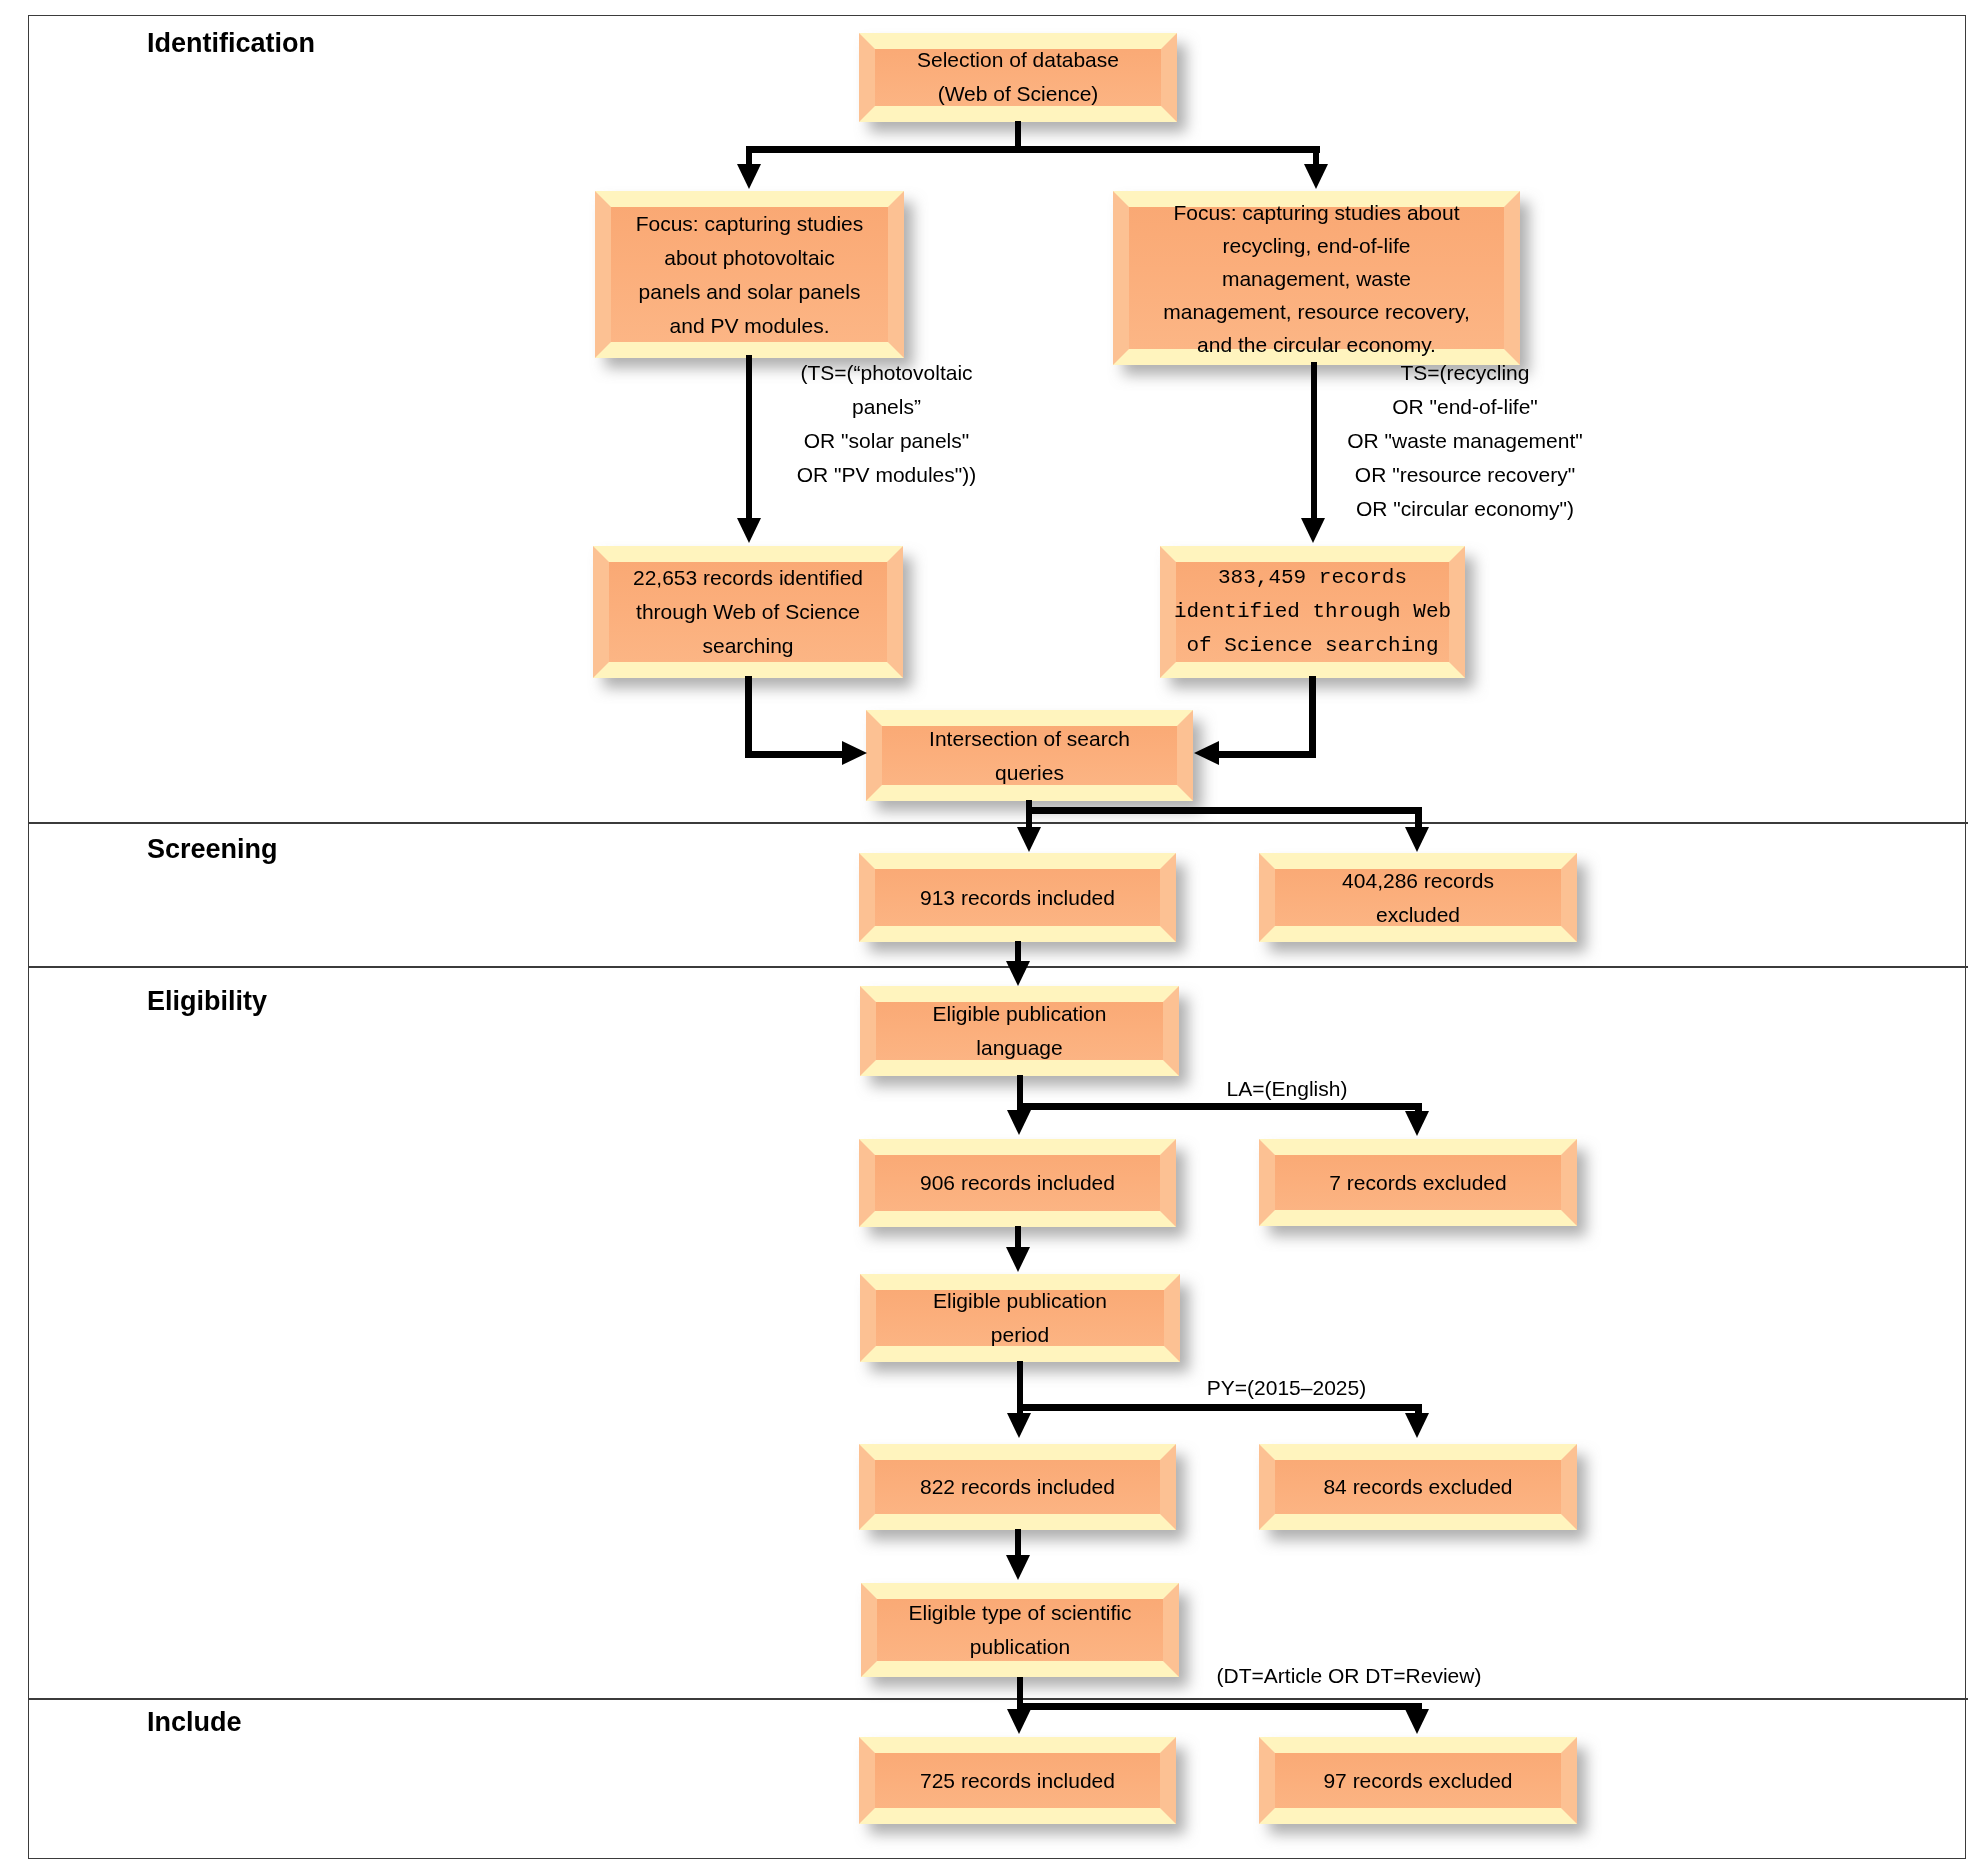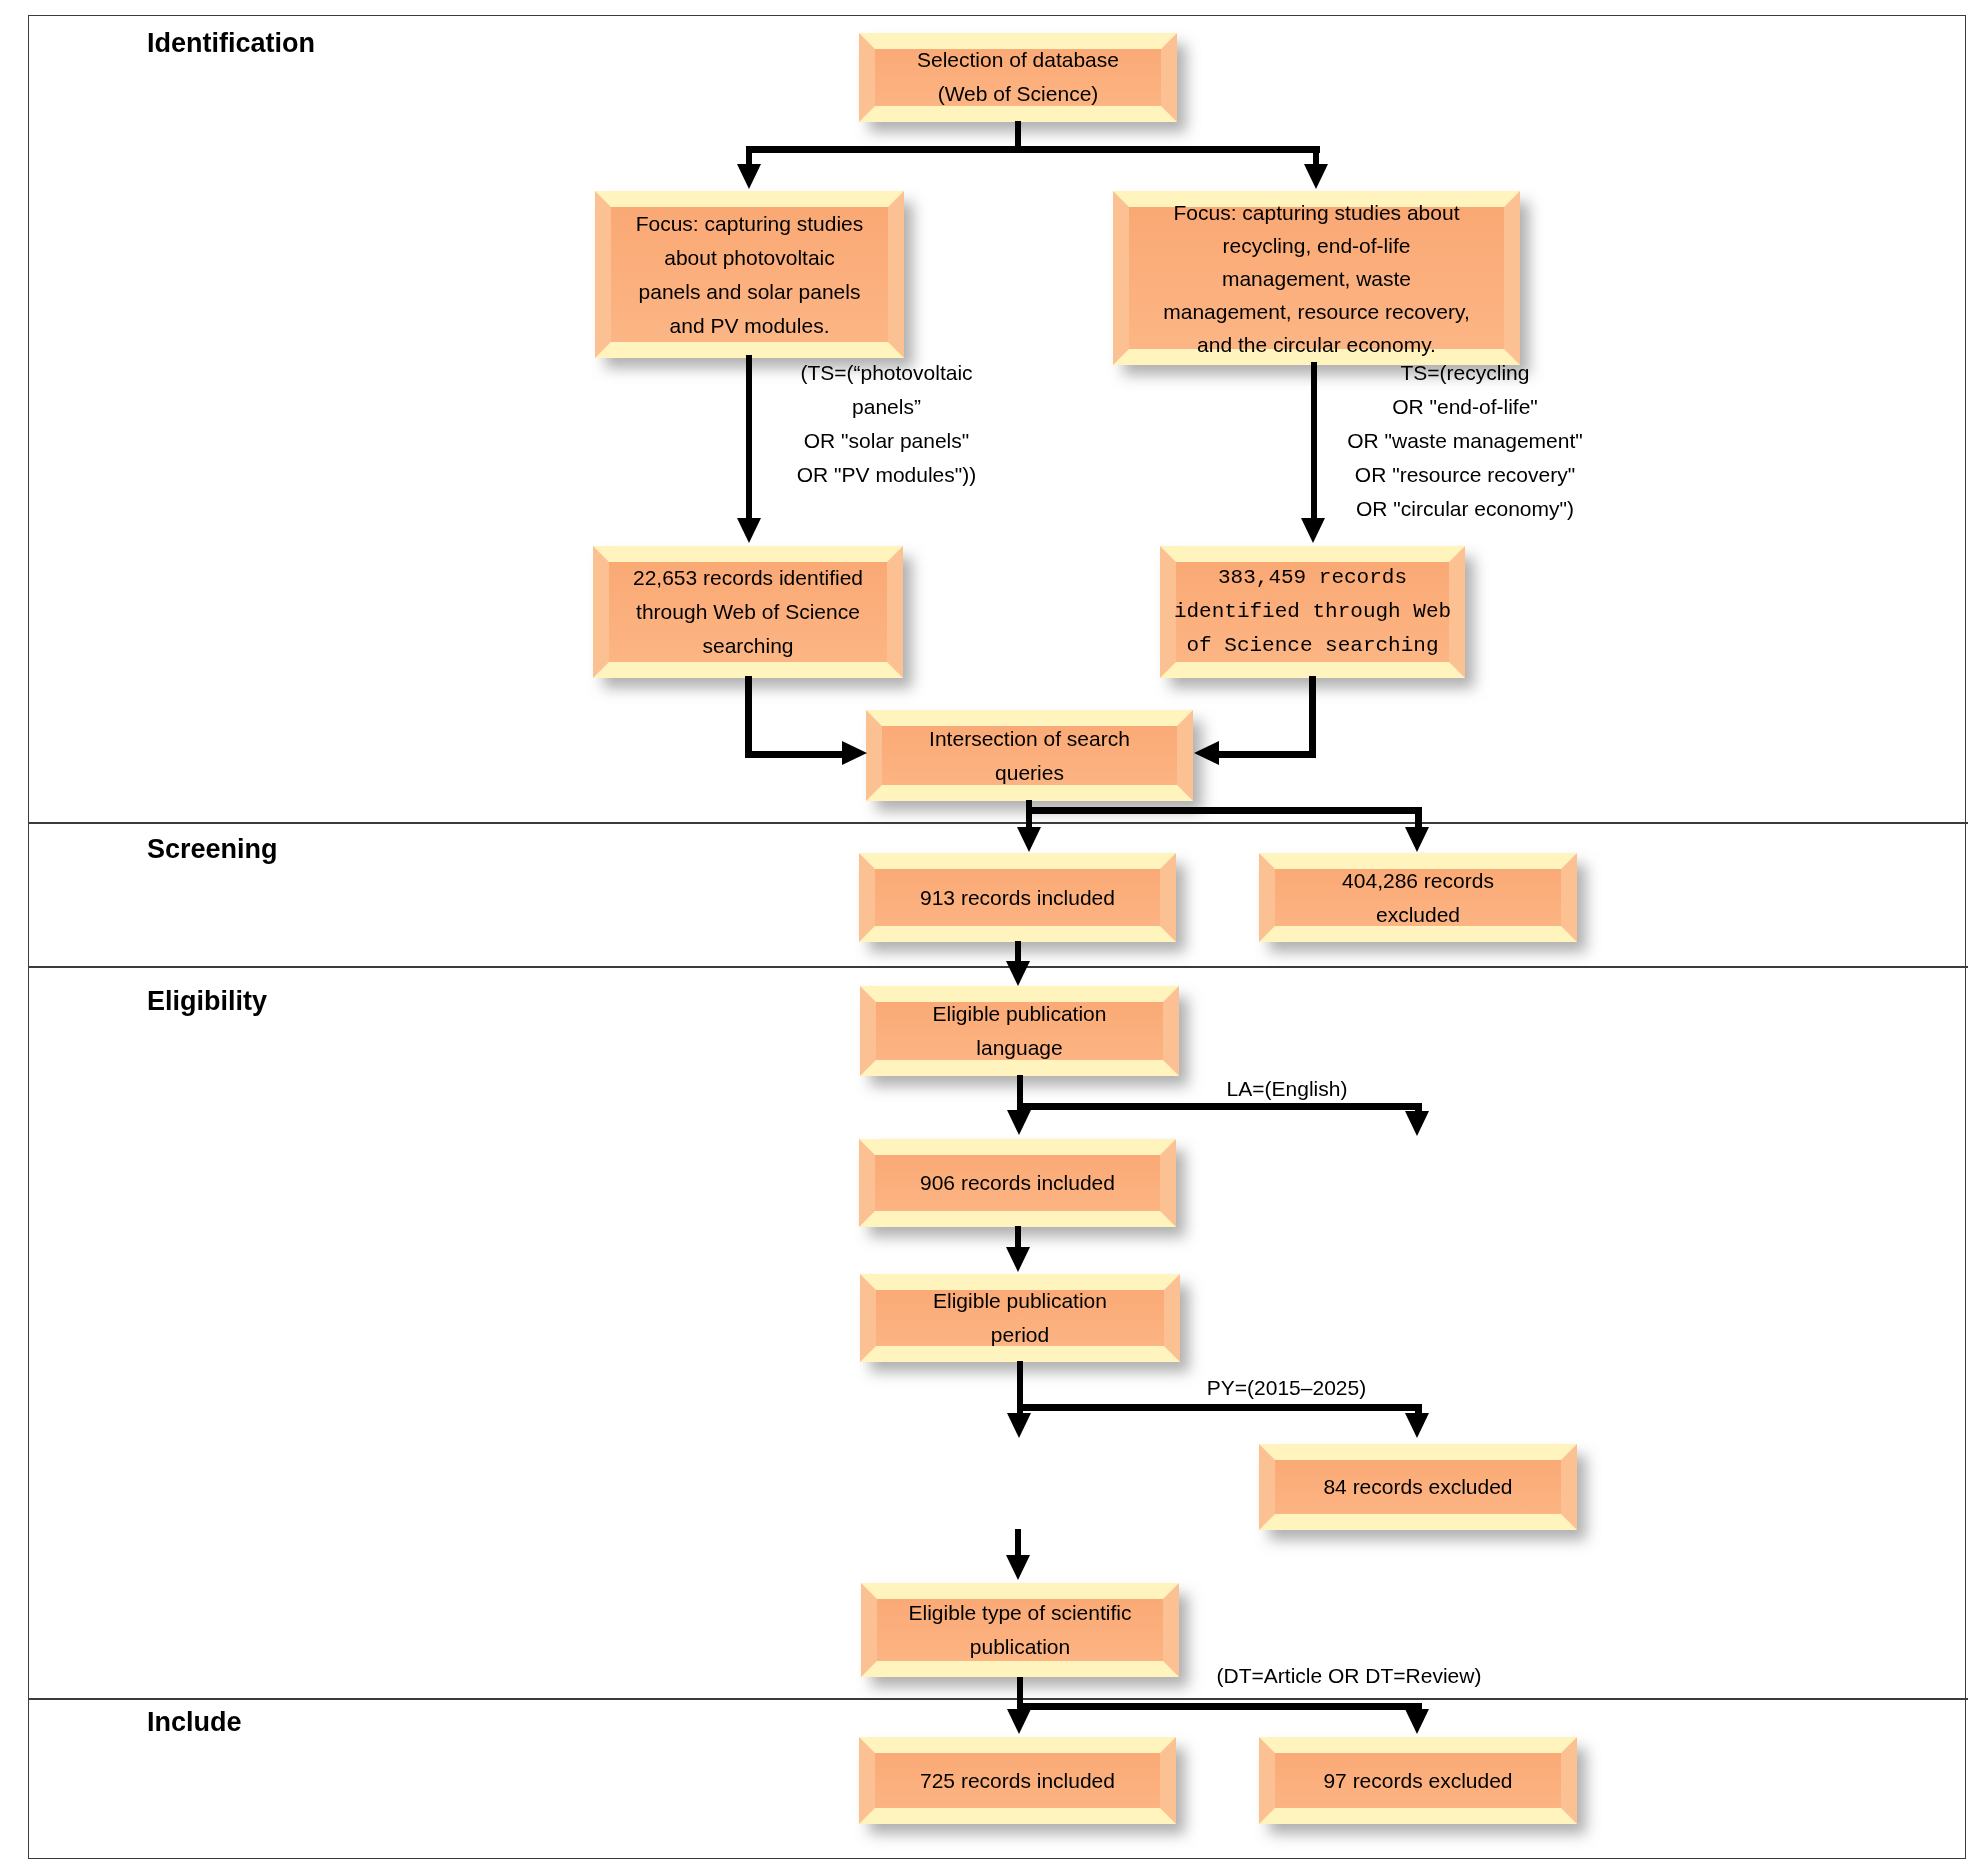--- a/index.html
+++ b/index.html
@@ -166,36 +166,42 @@
 
   <div class="vline" style="left:1017px;top:1075px;width:6.2px;height:36px;"></div>
   <div class="tri-down" style="left:1007px;top:1110px;"></div>
   <div class="hline" style="left:1017px;top:1103px;width:405px;height:6.7px;"></div>
   <div class="vline" style="left:1415px;top:1103px;width:6.7px;height:9px;"></div>
   <div class="tri-down" style="left:1405px;top:1111px;"></div>
 
   <div class="box" style="left:859px;top:1139px;width:317px;height:88px;">
     <span class="box-text">906 records included</span>
   </div>
+  <div class="box" style="left:1259px;top:1139px;width:318px;height:87px;">
+    <span class="box-text">7 records excluded</span>
+  </div>
 
   <div class="vline" style="left:1015px;top:1226px;width:6.2px;height:22px;"></div>
   <div class="tri-down" style="left:1006px;top:1247px;"></div>
 
   <div class="box" style="left:860px;top:1274px;width:320px;height:88px;">
     <span class="box-text">Eligible publication
 period</span>
   </div>
   <div class="annotation" style="left:1162px;top:1371px;width:249px;">PY=(2015–2025)</div>
 
   <div class="vline" style="left:1017px;top:1361px;width:6.2px;height:53px;"></div>
   <div class="tri-down" style="left:1007px;top:1413px;"></div>
   <div class="hline" style="left:1017px;top:1404px;width:405px;height:6.7px;"></div>
   <div class="vline" style="left:1415px;top:1404px;width:6.7px;height:10.2px;"></div>
   <div class="tri-down" style="left:1405px;top:1413px;"></div>
 
+  <div class="box" style="left:859px;top:1444px;width:317px;height:86px;">
+    <span class="box-text">822 records included</span>
+  </div>
   <div class="box" style="left:1259px;top:1444px;width:318px;height:86px;">
     <span class="box-text">84 records excluded</span>
   </div>
 
   <div class="vline" style="left:1015px;top:1529px;width:6.2px;height:27px;"></div>
   <div class="tri-down" style="left:1006px;top:1555px;"></div>
 
   <div class="box" style="left:861px;top:1583px;width:318px;height:94px;">
     <span class="box-text">Eligible type of scientific
 publication</span>

